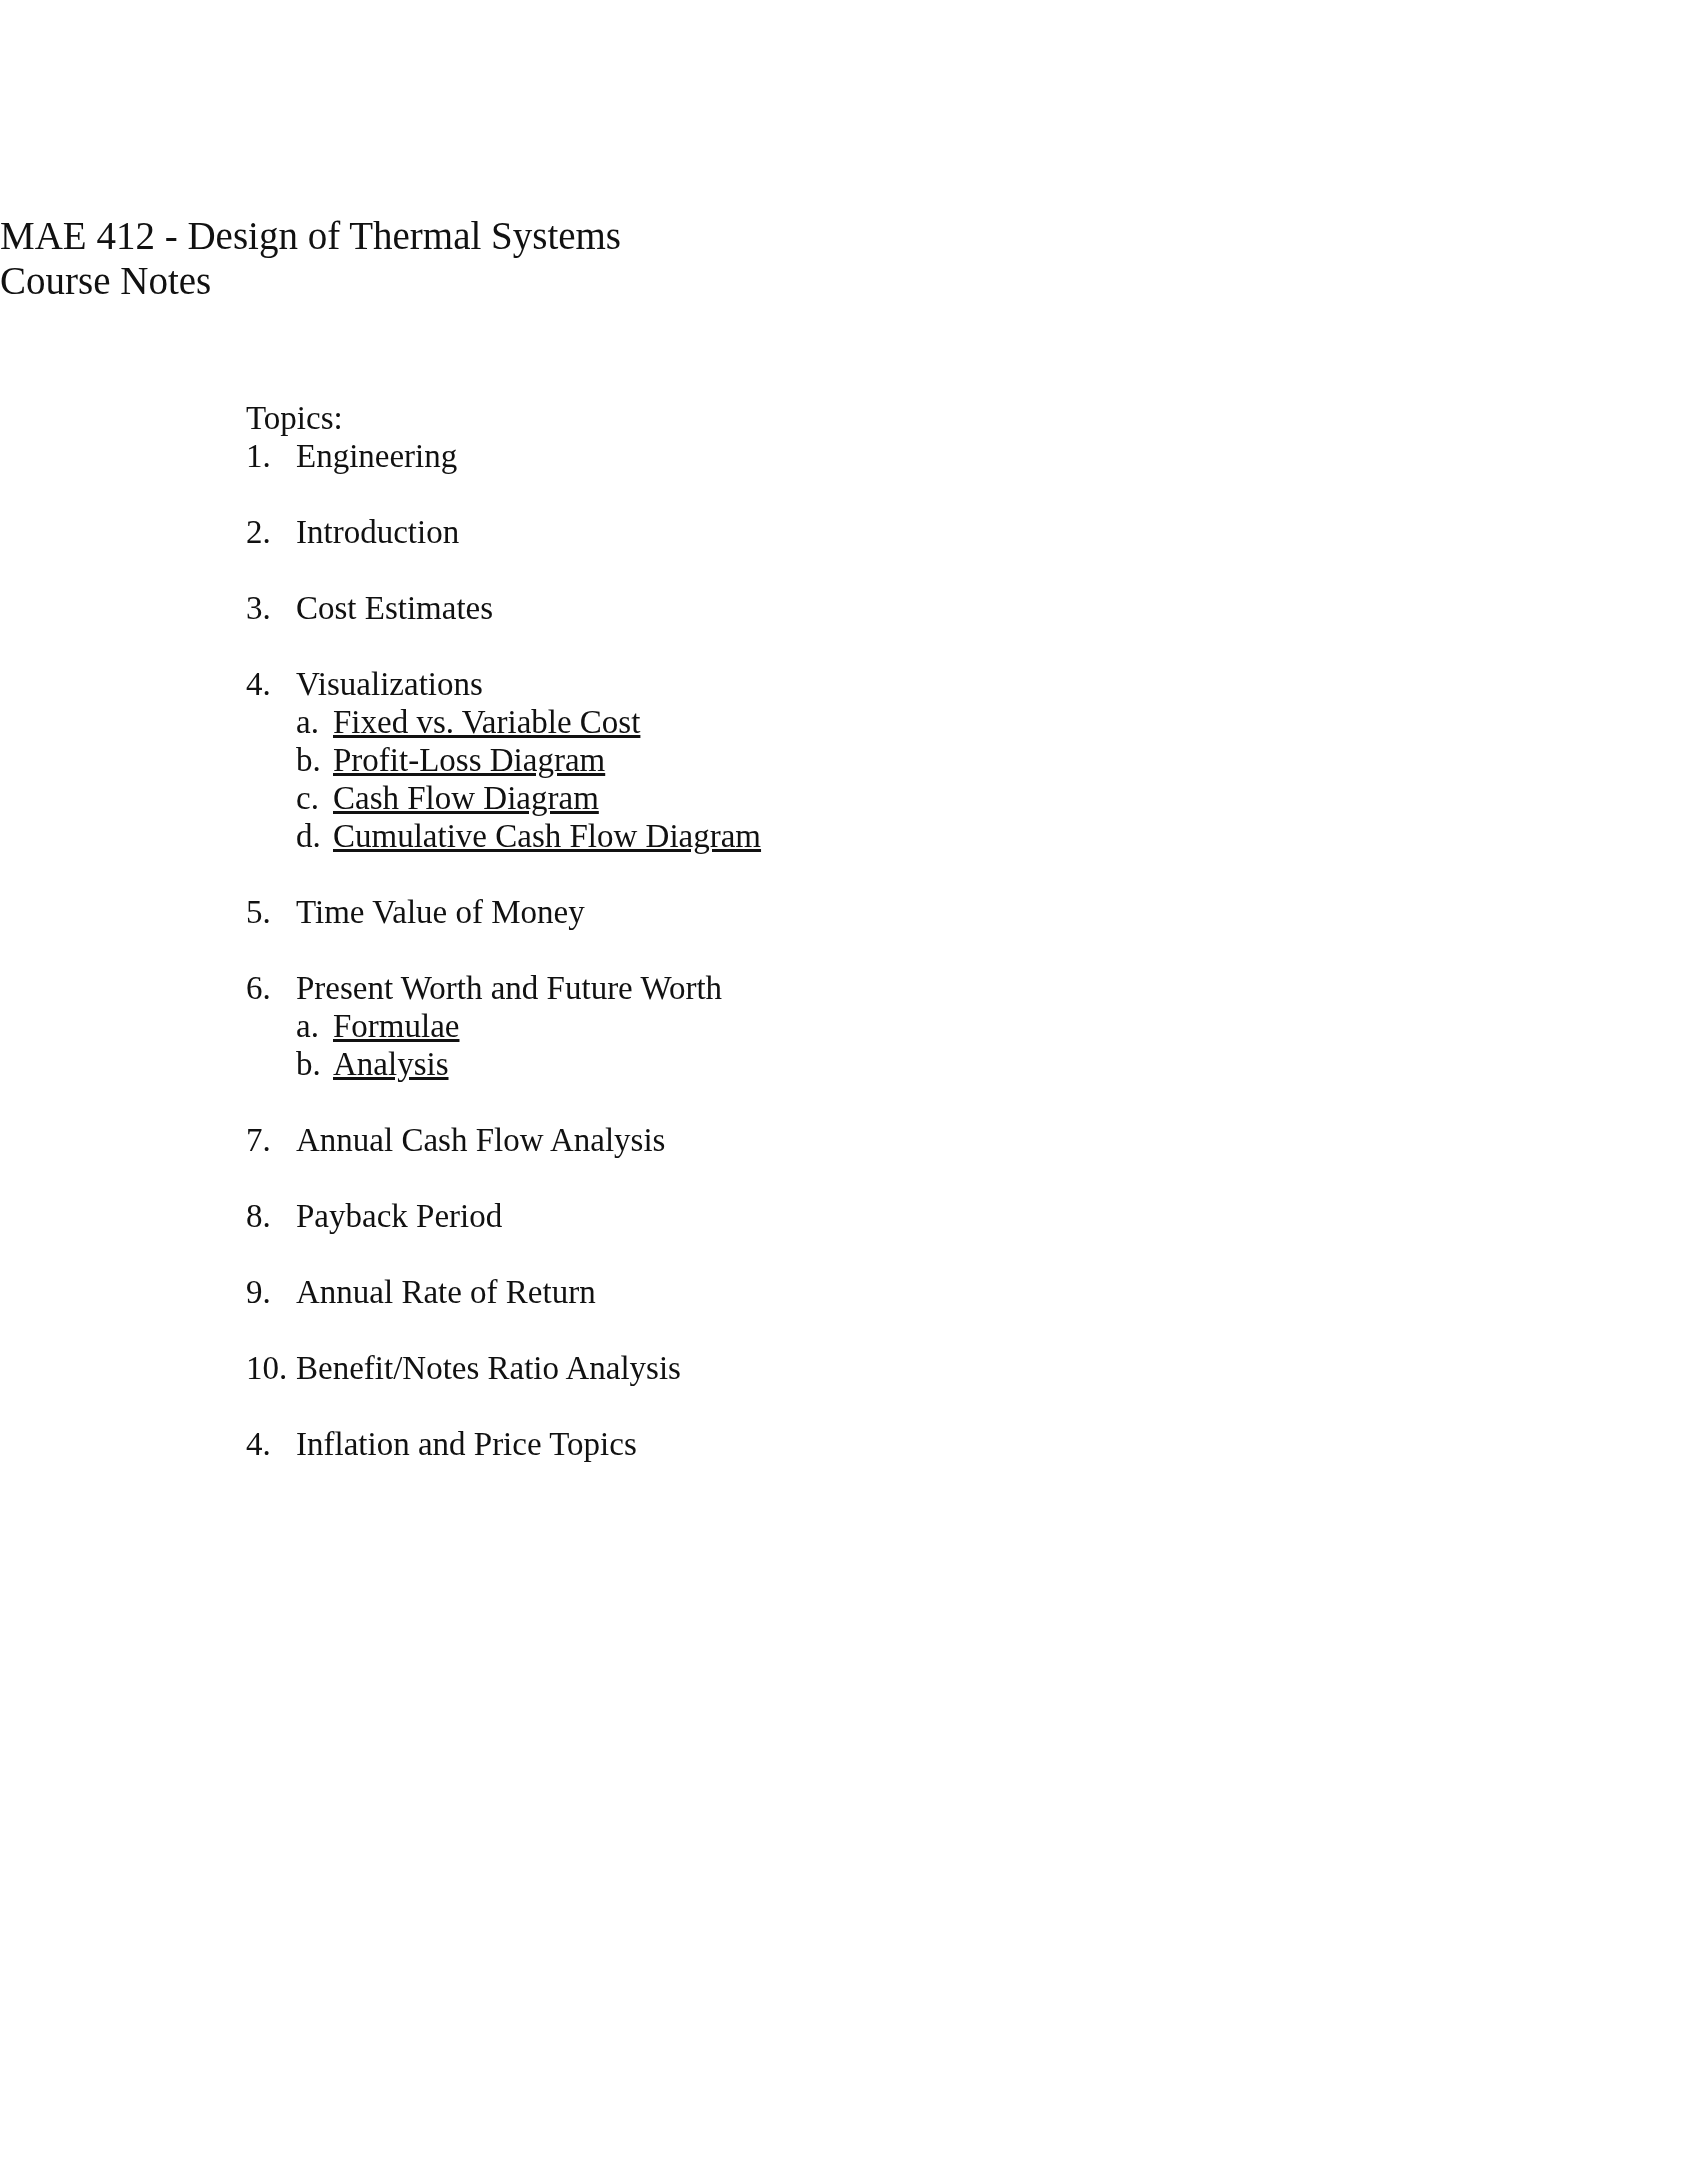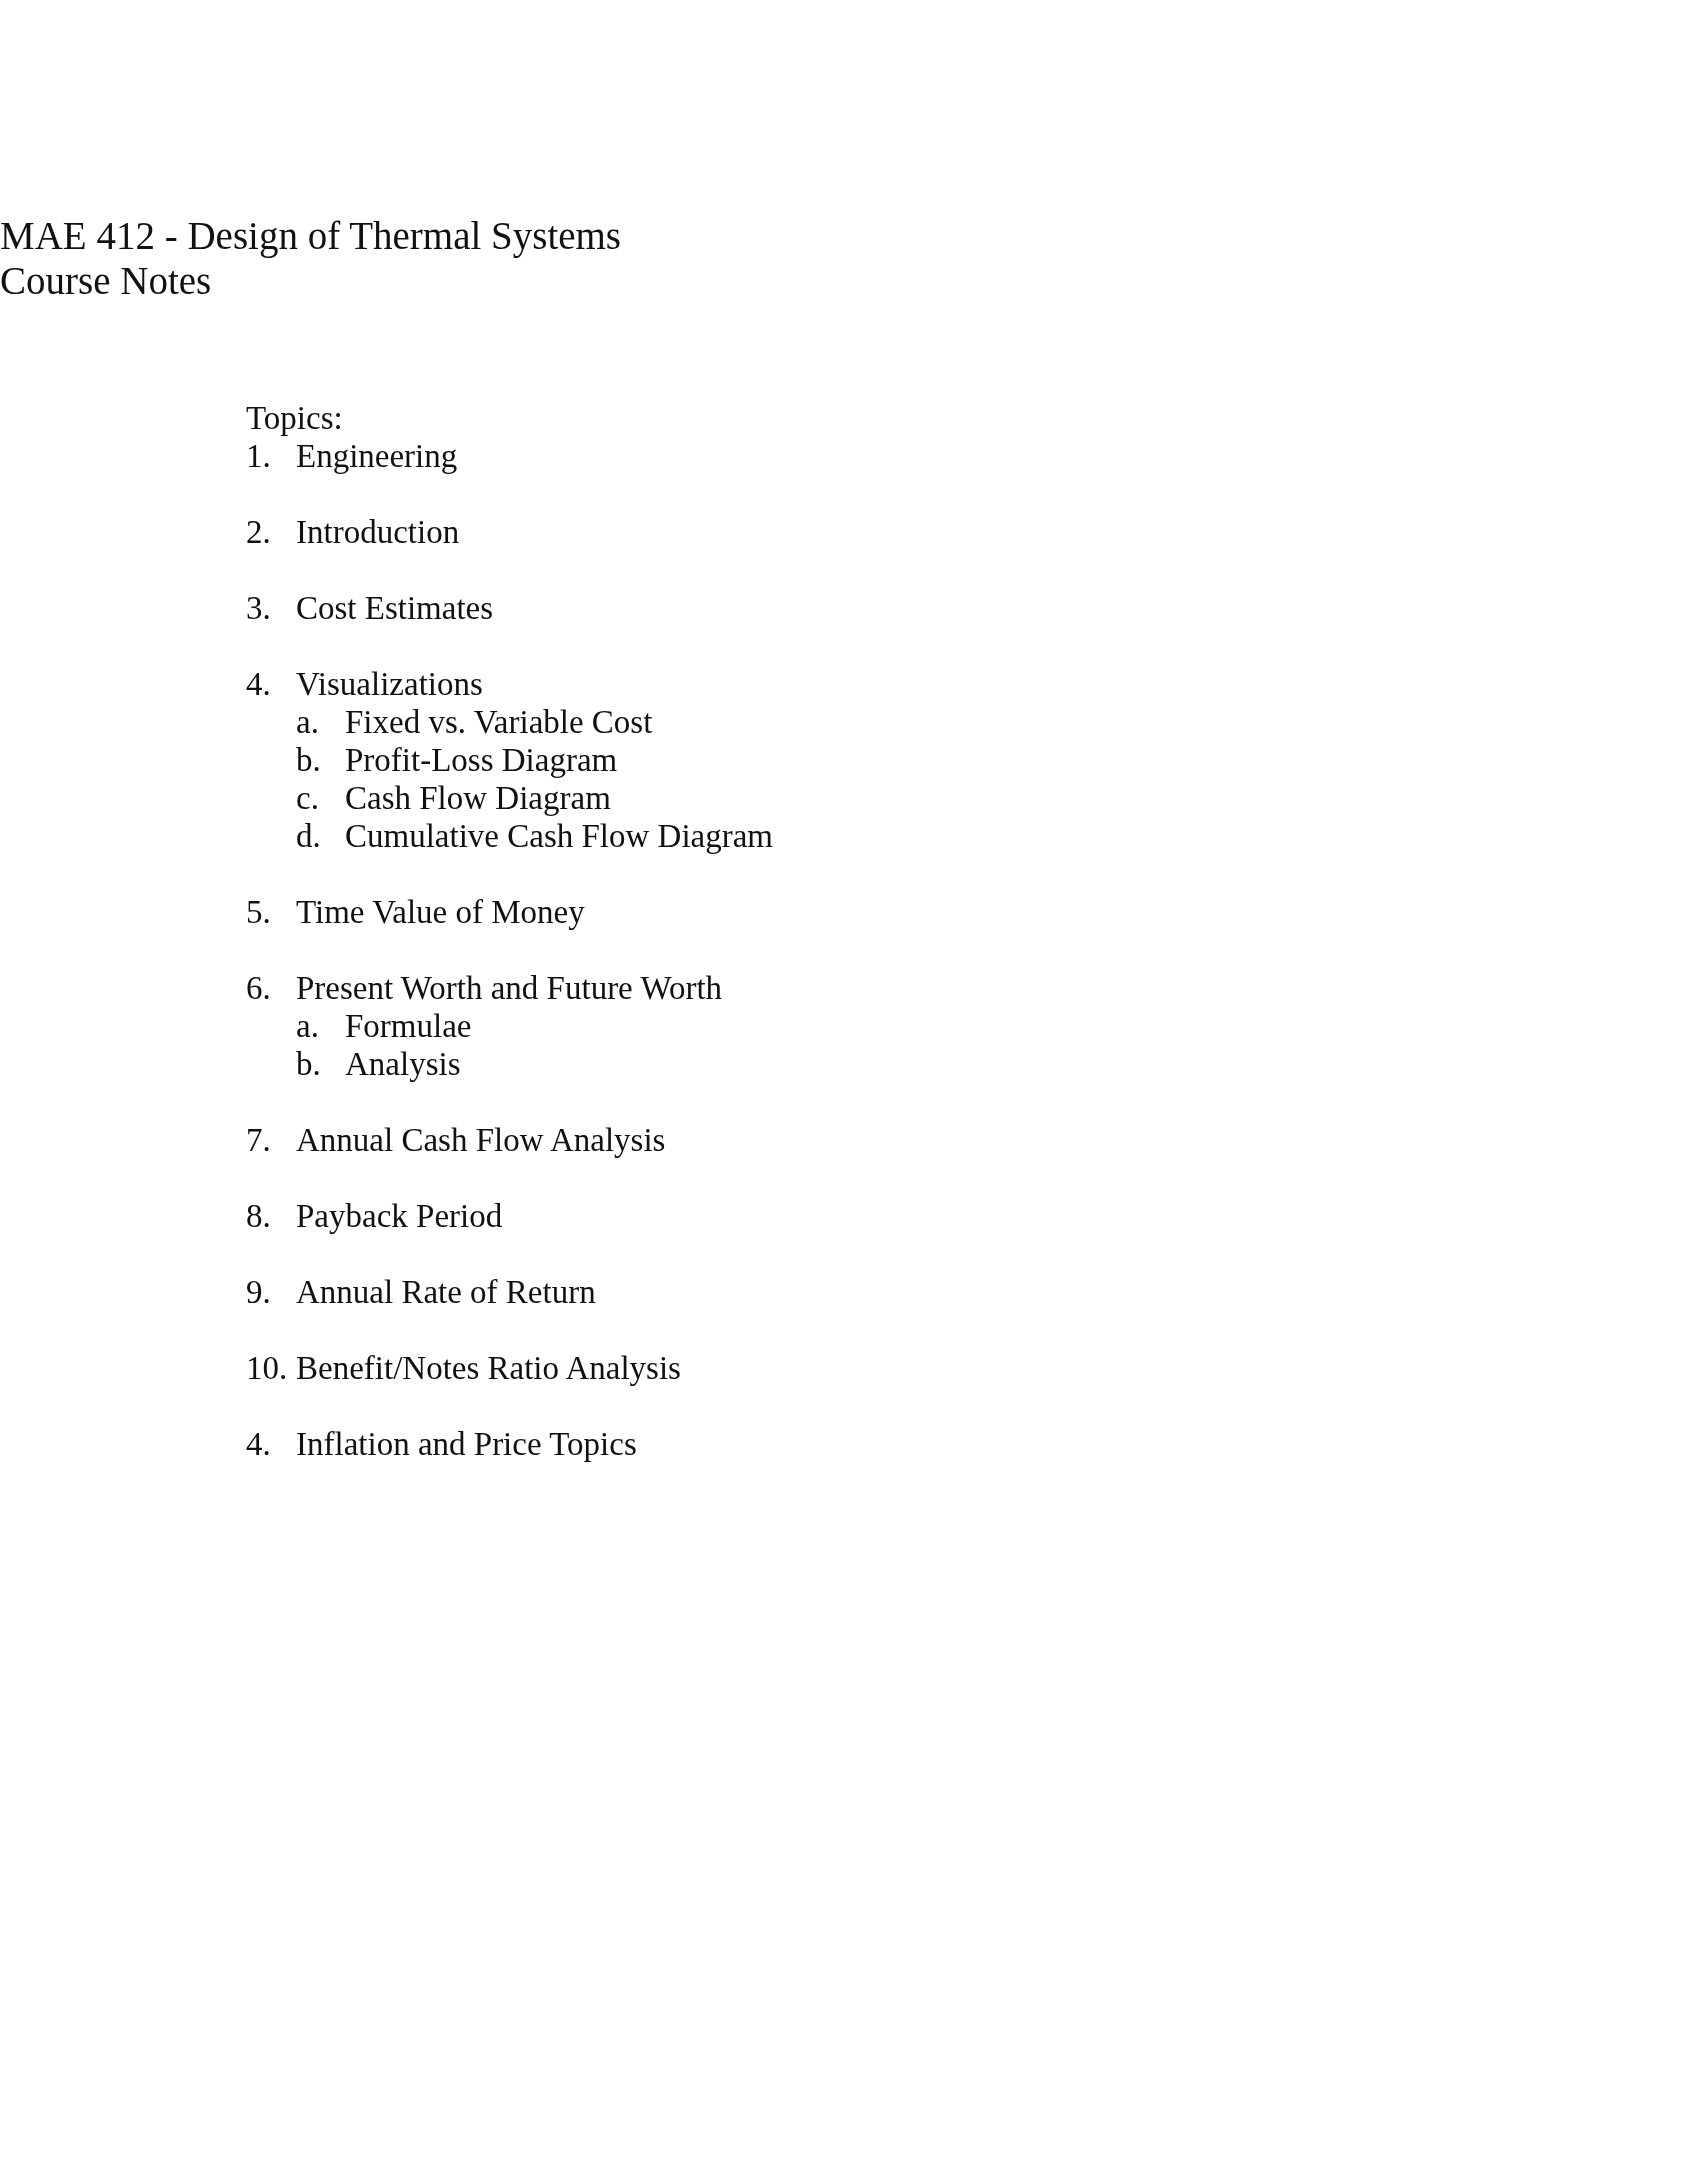--- a/index.html
+++ b/index.html
@@ -6,21 +6,21 @@
   body { width: 1683px; height: 2178px; position: relative; overflow: hidden;
          font-family: "Liberation Serif", "DejaVu Serif", serif; color: #111111; }
   .title-block { position: absolute; left: 0; top: 193px; width: 1673px; text-align: left;
                  font-size: 39px; line-height: 45px; margin-top: 20px; }
   .title-line { display: block; }
   .body { position: absolute; left: 246px; top: 399px; font-size: 33px; line-height: 38px; }
   .row { position: relative; height: 38px; white-space: nowrap; }
   .num { position: absolute; left: 0; }
   .txt { position: absolute; left: 50px; }
   .sub .num { left: 50px; }
-  .sub .txt { left: 99px; }
+  .sub .txt { left: 87px; text-decoration: underline; }
   .gap { height: 38px; }
 </style>
 </head>
 <body>
 
 <div class="title-block">
   <span class="title-line">MAE 412 - Design of Thermal Systems</span>
   <span class="title-line">Course Notes</span>
 </div>
 

